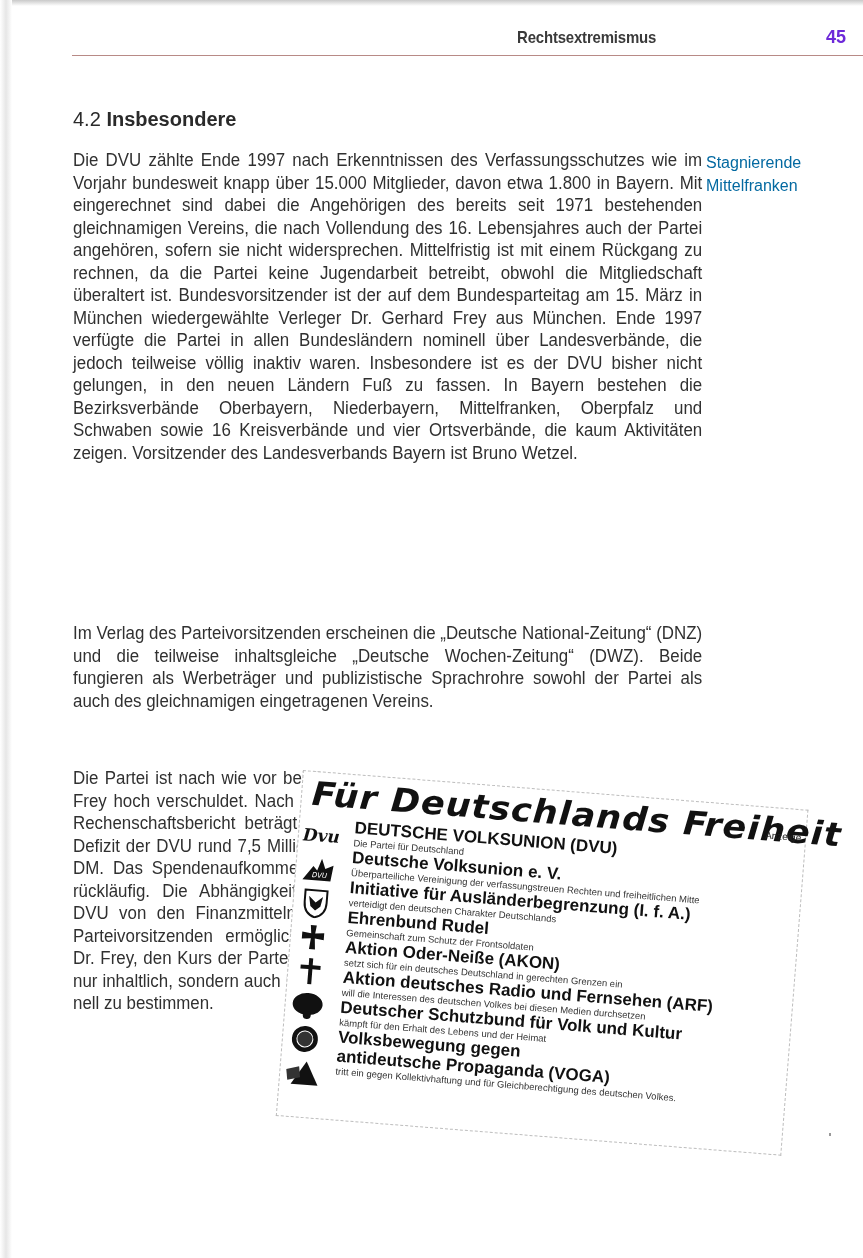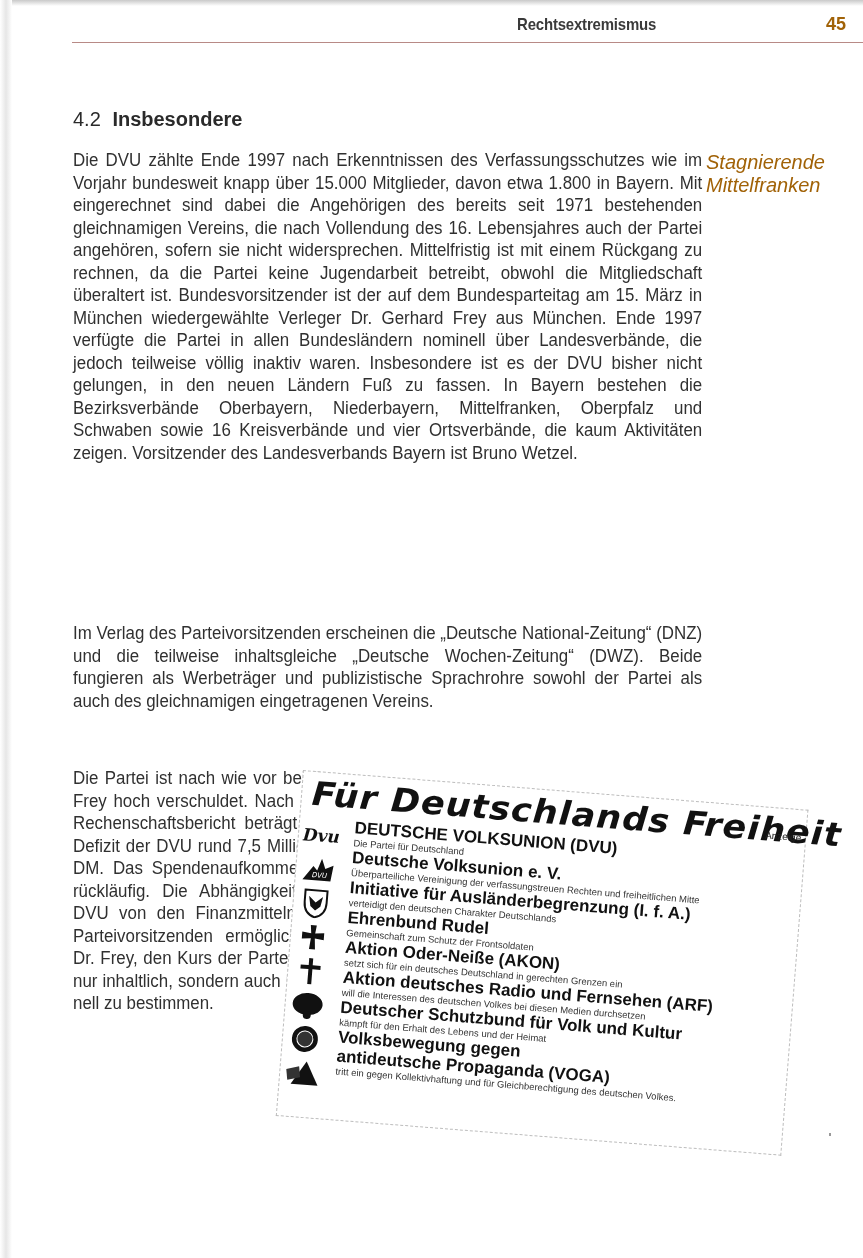--- a/index.html
+++ b/index.html
@@ -12,58 +12,58 @@
     }
     .page-shadow-top {
       position: absolute; left: 0; top: 0; width: 863px; height: 6px;
       background: linear-gradient(#c9c9c9, #ffffff);
     }
     .page-shadow-left {
       position: absolute; left: 0; top: 0; width: 12px; height: 1258px;
       background: linear-gradient(90deg, #ffffff 0%, #e6e6e6 50%, #ffffff 100%);
     }
     .running-head {
-      position: absolute; left: 72px; top: 11px; width: 791px; height: 32px;
+      position: absolute; left: 72px; top: 24px; width: 791px; height: 32px;
     }
     .running-title {
       position: absolute; left: 445px; top: 4px;
       font-family: "Liberation Sans", sans-serif;
       font-size: 17px; font-weight: bold; color: #3a3a3a;
       letter-spacing: -0.2px; transform: scaleX(0.88); transform-origin: left;
     }
     .page-number {
       position: absolute; left: 754px; top: 3px;
       font-family: "Liberation Sans", sans-serif;
-      font-size: 18px; font-weight: bold; color: #a16207;
+      font-size: 18px; font-weight: bold; color: #6d28d9;
     }
     .head-rule {
       position: absolute; left: 0; top: 31px; width: 791px; height: 1px;
       background: #b88a86;
     }
     .section-heading {
       position: absolute; left: 73px; top: 108px;
       font-family: "Liberation Sans", sans-serif;
       font-size: 20px; color: #2a2a2a;
     }
-    .section-heading .num { font-weight: normal; margin-right: 6px; }
+    .section-heading .num { font-weight: normal; margin-right: 0; }
     .section-heading .title { font-weight: bold; }
     .body-text {
       font-family: "Liberation Sans", sans-serif;
       font-size: 17.5px; line-height: 22.5px; color: #303030;
       text-align: justify; hyphens: manual;
       transform: scaleX(0.965); transform-origin: left top;
     }
     .para1 { position: absolute; left: 73px; top: 149px; width: 652px; }
     .para2 { position: absolute; left: 73px; top: 622px; width: 652px; }
     .para3 { position: absolute; left: 73px; top: 767px; width: 270px; text-align: justify; }
     .margin-note {
       position: absolute; left: 706px; top: 151px;
       font-family: "Liberation Sans", sans-serif;
-      font-style: italic; font-size: 20px; line-height: 23px;
-      color: #a16207;
+      font-size: 16px; line-height: 23px;
+      color: #0369a1;
     }
     .ad-wrap {
       position: absolute; left: 303px; top: 770px; width: 545px; height: 385px;
     }
     .ad {
       position: absolute; left: 0; top: 0; width: 505px; height: 345px;
       border: 1px dashed #bdbdbd;
       transform: rotate(4.5deg); transform-origin: left top;
       background: #ffffff;
       font-family: "Liberation Sans", sans-serif;

